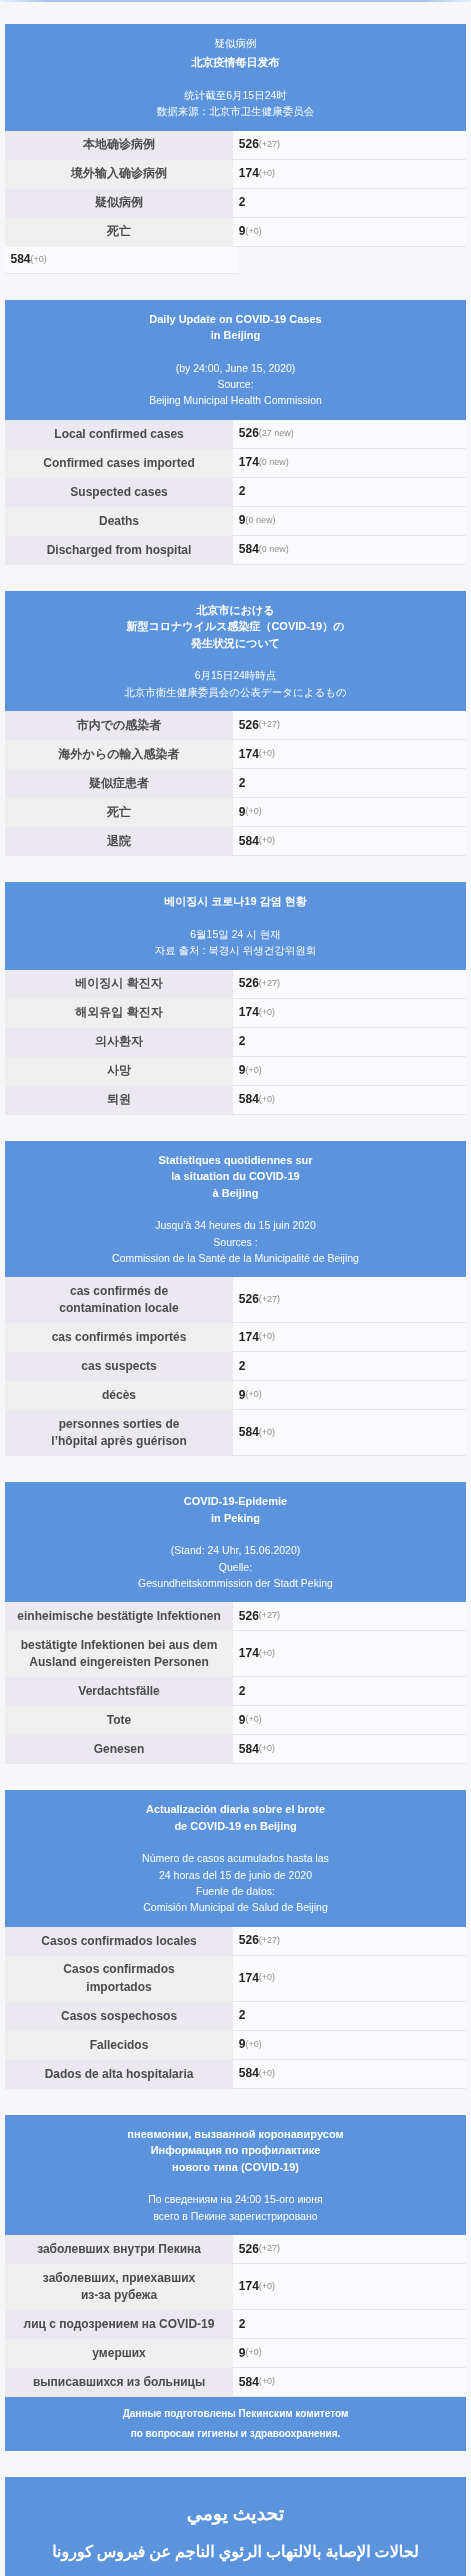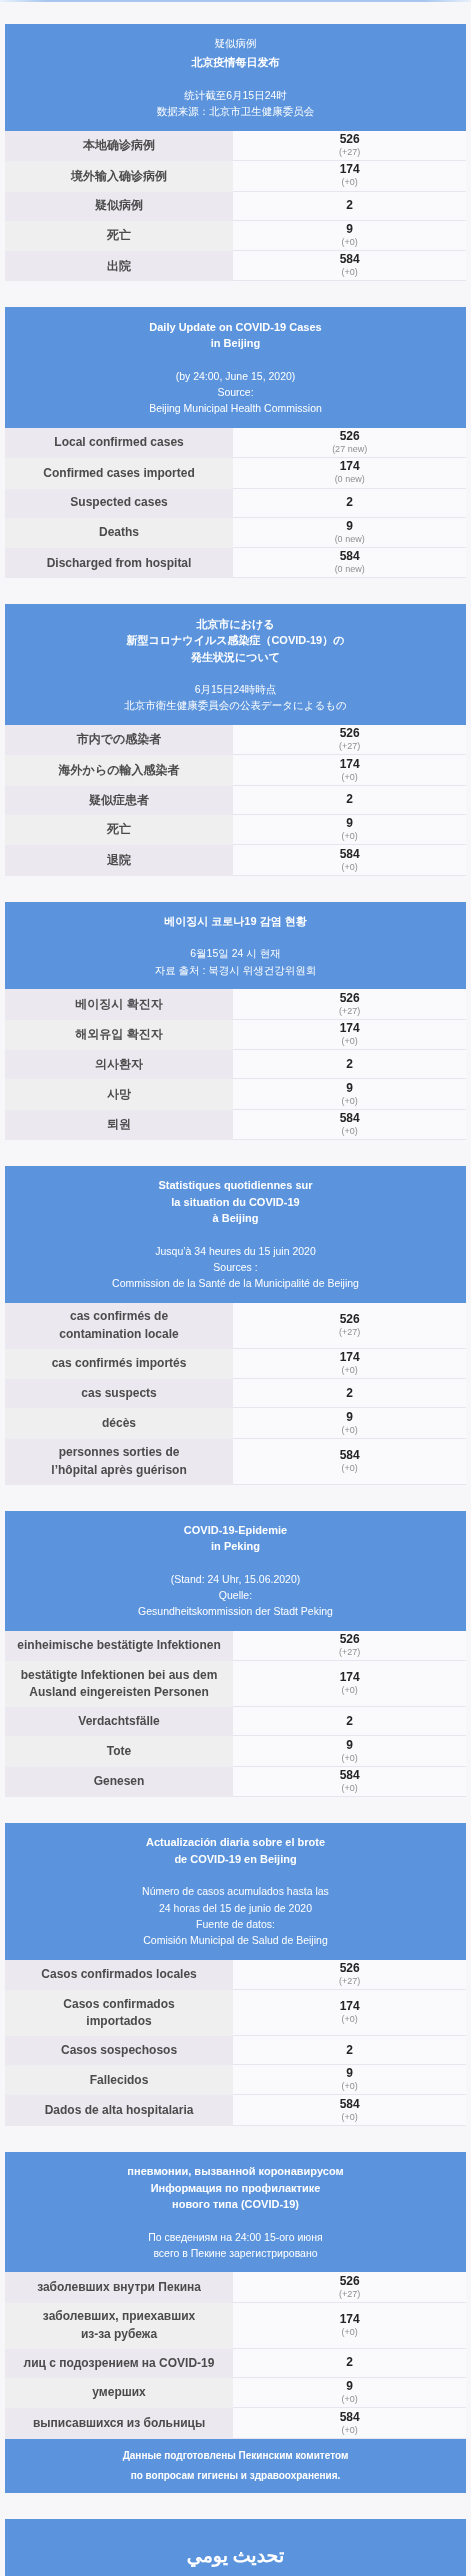--- a/index.html
+++ b/index.html
@@ -49,22 +49,21 @@
   }
   .row:nth-child(odd)  .cell-label { background: var(--label-bg-odd, #ECE8F0); }
   .row:nth-child(even) .cell-label { background: var(--label-bg-even, #F0EFEF); }
 
   .cell-value {
     width: 50.5%;
     box-sizing: border-box;
     background: var(--value-bg, #FAF9FB);
     border-bottom: 1.4px solid #E9E5EE;
     display: flex;
-    flex-direction: column;
-    justify-content: center;
+    flex-direction: row;
     align-items: center;
     padding: 1.4px 5.6px;
     min-height: 27px;
   }
   .num   { font-size: 12px; font-weight: bold; color: #242424; line-height: 1.25; }
   .delta { font-size: 9px; color: #8F8F8F; line-height: 1.3; }
 
   .hdr-footer {
     background: var(--accent, #5B94DD);
     color: #FFFFFF;
@@ -125,23 +124,20 @@
           <div class="row">
     <div class="cell-label">
               <div class="label-line">死亡</div>
             </div>
     <div class="cell-value">
       <div class="num">9</div>
       <div class="delta">(+0)</div>
     </div>
   </div>
           <div class="row">
-    <div class="cell-label">
-              <div class="label-line">出院</div>
-            </div>
     <div class="cell-value">
       <div class="num">584</div>
       <div class="delta">(+0)</div>
     </div>
   </div>
         </div>
 
   </section>
       <section class="section sec-en" lang="en">
     <header class="hdr">

